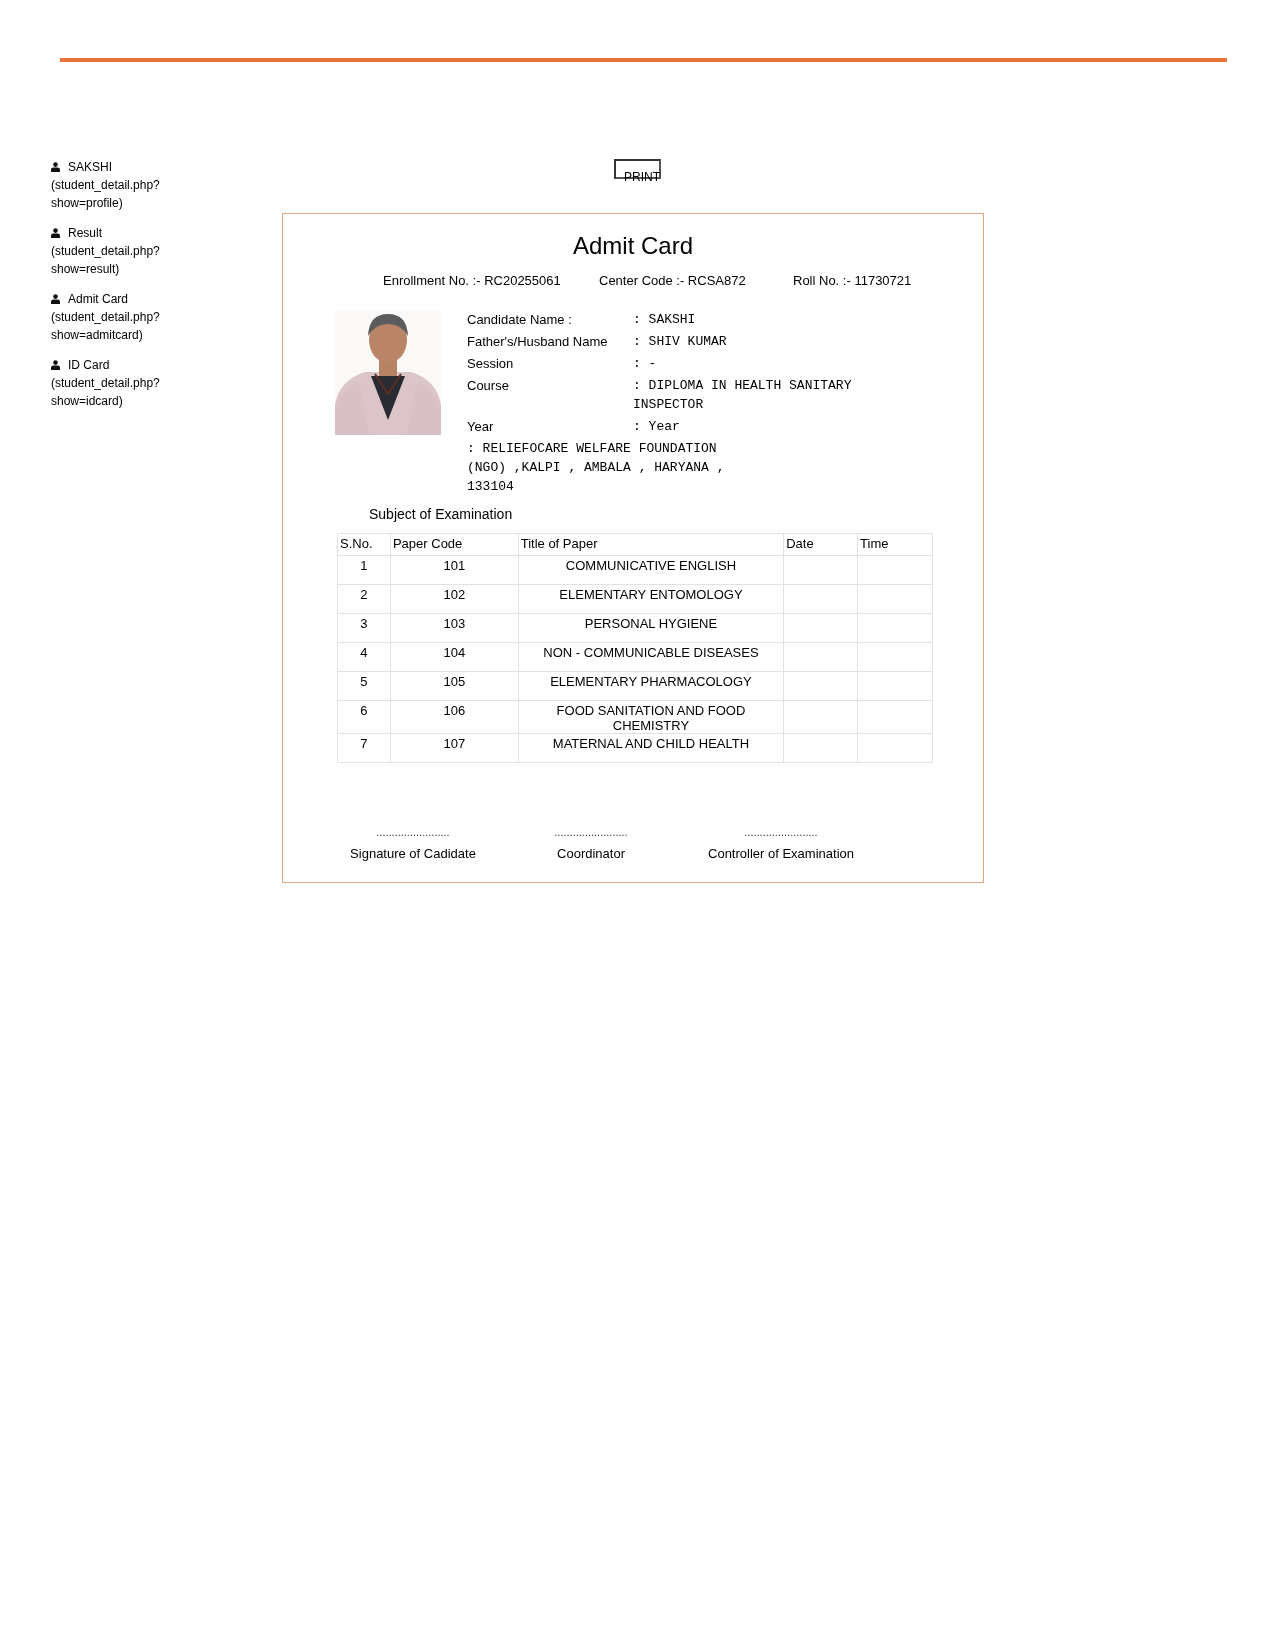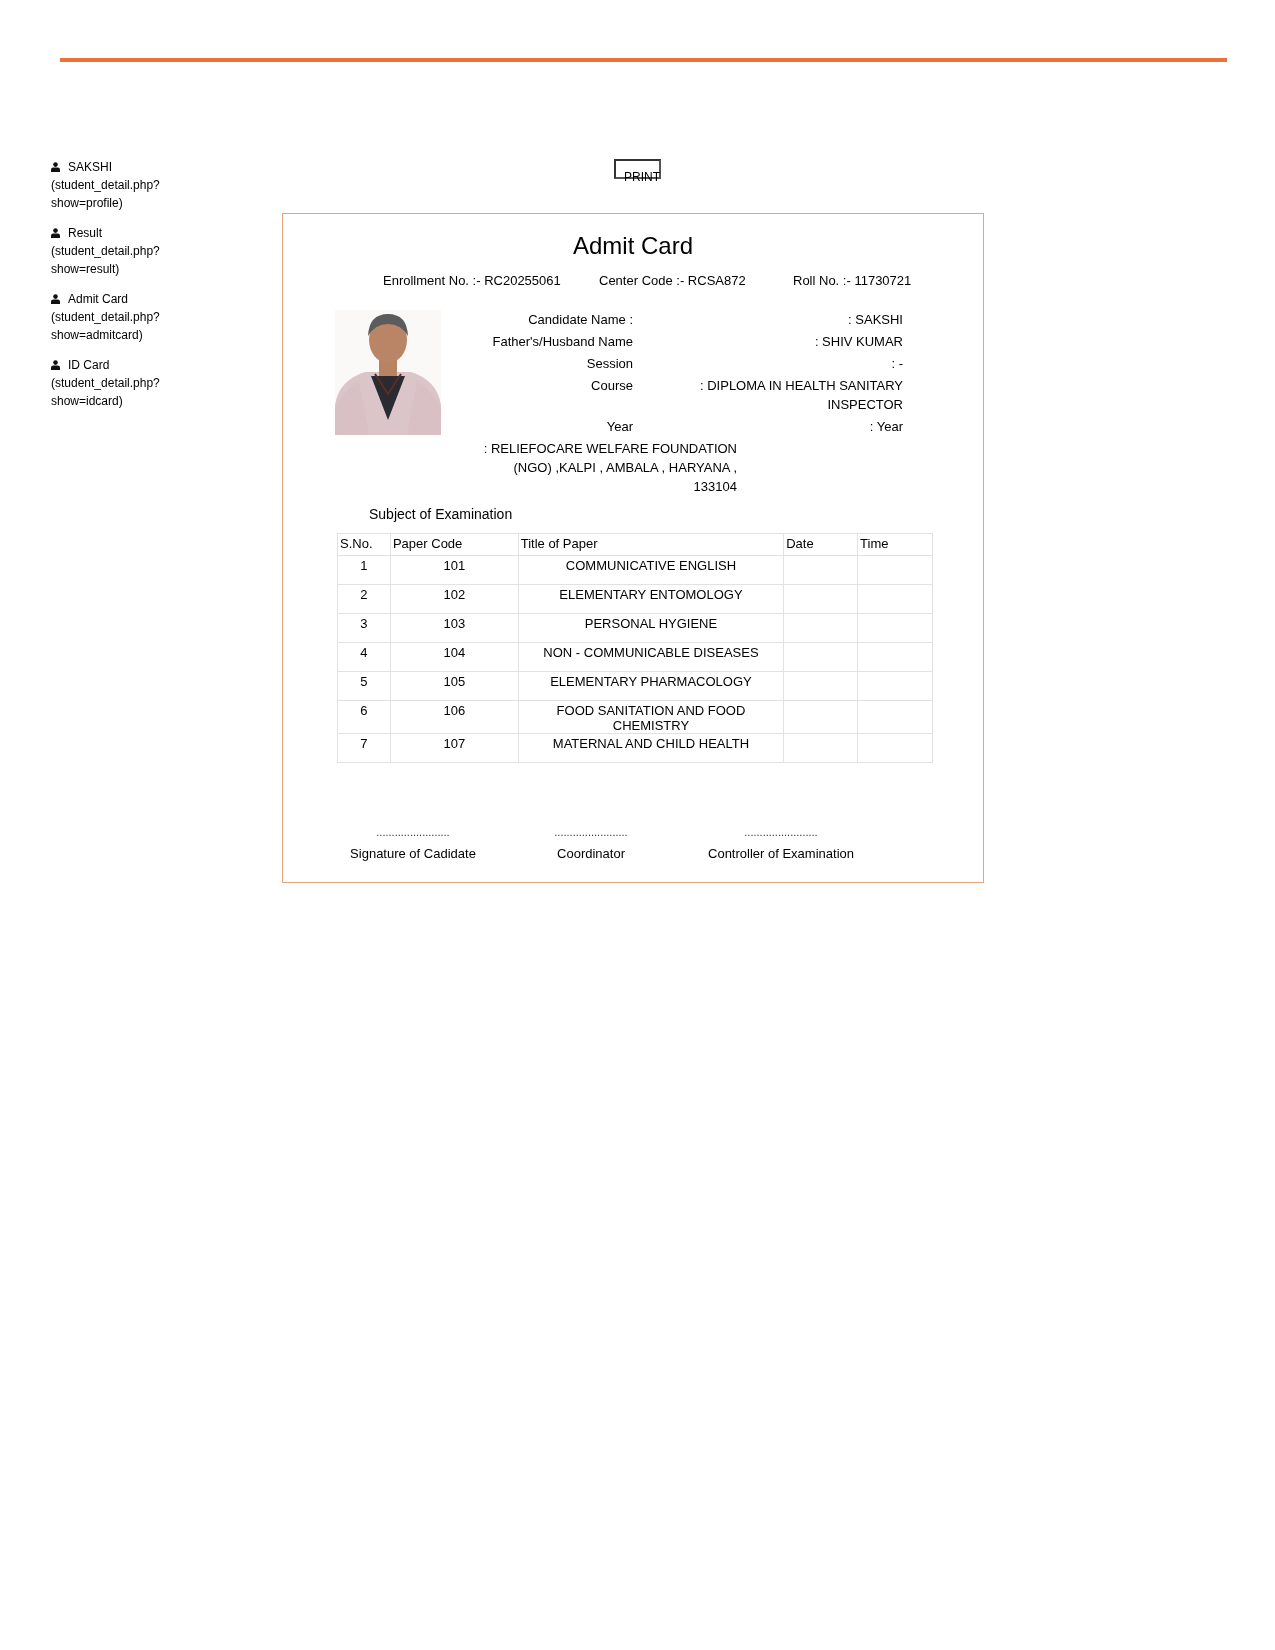--- a/index.html
+++ b/index.html
@@ -6,24 +6,24 @@
     body { width:1275px; height:1650px; position:relative; font-family:"Liberation Sans", sans-serif; color:#000; overflow:hidden; }
     .top-rule { position:absolute; left:60px; top:58px; width:1167px; height:4px; background:#e8743b; }
     .sidebar { position:absolute; left:51px; top:158px; width:170px; font-size:12px; line-height:18px; }
     .side-item { margin-bottom:12px; cursor:pointer; }
     .side-item .icon { display:inline-block; width:9px; height:10px; margin-right:8px; vertical-align:-1px; }
     .print-btn { position:absolute; left:614px; top:159px; width:47px; height:20px; box-sizing:border-box; border:2px solid #333; border-right-color:#555; border-bottom-color:#555; background:#fff; font-family:"Liberation Sans", sans-serif; font-size:12px; padding:8px; text-align:center; line-height:16px; cursor:pointer; }
     .card { position:absolute; left:282px; top:213px; width:702px; height:670px; box-sizing:border-box; border:1.5px solid #e4a47c; }
     .card-title { position:absolute; left:0; width:100%; top:18px; text-align:center; font-size:24px; }
     .ids { position:absolute; top:59px; font-size:13px; }
     .photo { position:absolute; left:52px; top:96px; width:106px; height:125px; }
-    .info { position:absolute; left:184px; top:96px; font-size:13px; line-height:19px;text-align:right; }
+    .info { position:absolute; left:184px; top:96px; font-size:13px; line-height:19px; }
     .info-row { display:flex; margin-bottom:3px; }
     .info-label { width:166px; }
-    .info-val { width:270px; }
+    .info-val { width:270px;font-family:Liberation Mono, monospace; }
     .subj-head { position:absolute; left:86px; top:292px; font-size:14px; }
     table.exam { position:absolute; left:54px; top:319px; width:596px; border-collapse:collapse; font-size:13px;border-radius:20px; }
     table.exam th, table.exam td { border:1px solid #e2e2e2; padding:2px 2px 0 2px; vertical-align:top; }
     table.exam th { text-align:left; font-weight:normal; height:19px; }
     table.exam td { text-align:center; height:26px; }
     .sigs { position:absolute; top:612px; font-size:13px; text-align:center; }
     .sig-dots { font-size:11px; color:#333; letter-spacing:0px; line-height:12px; }
     .sig-label { margin-top:8px; }
   </style>
 </head>

